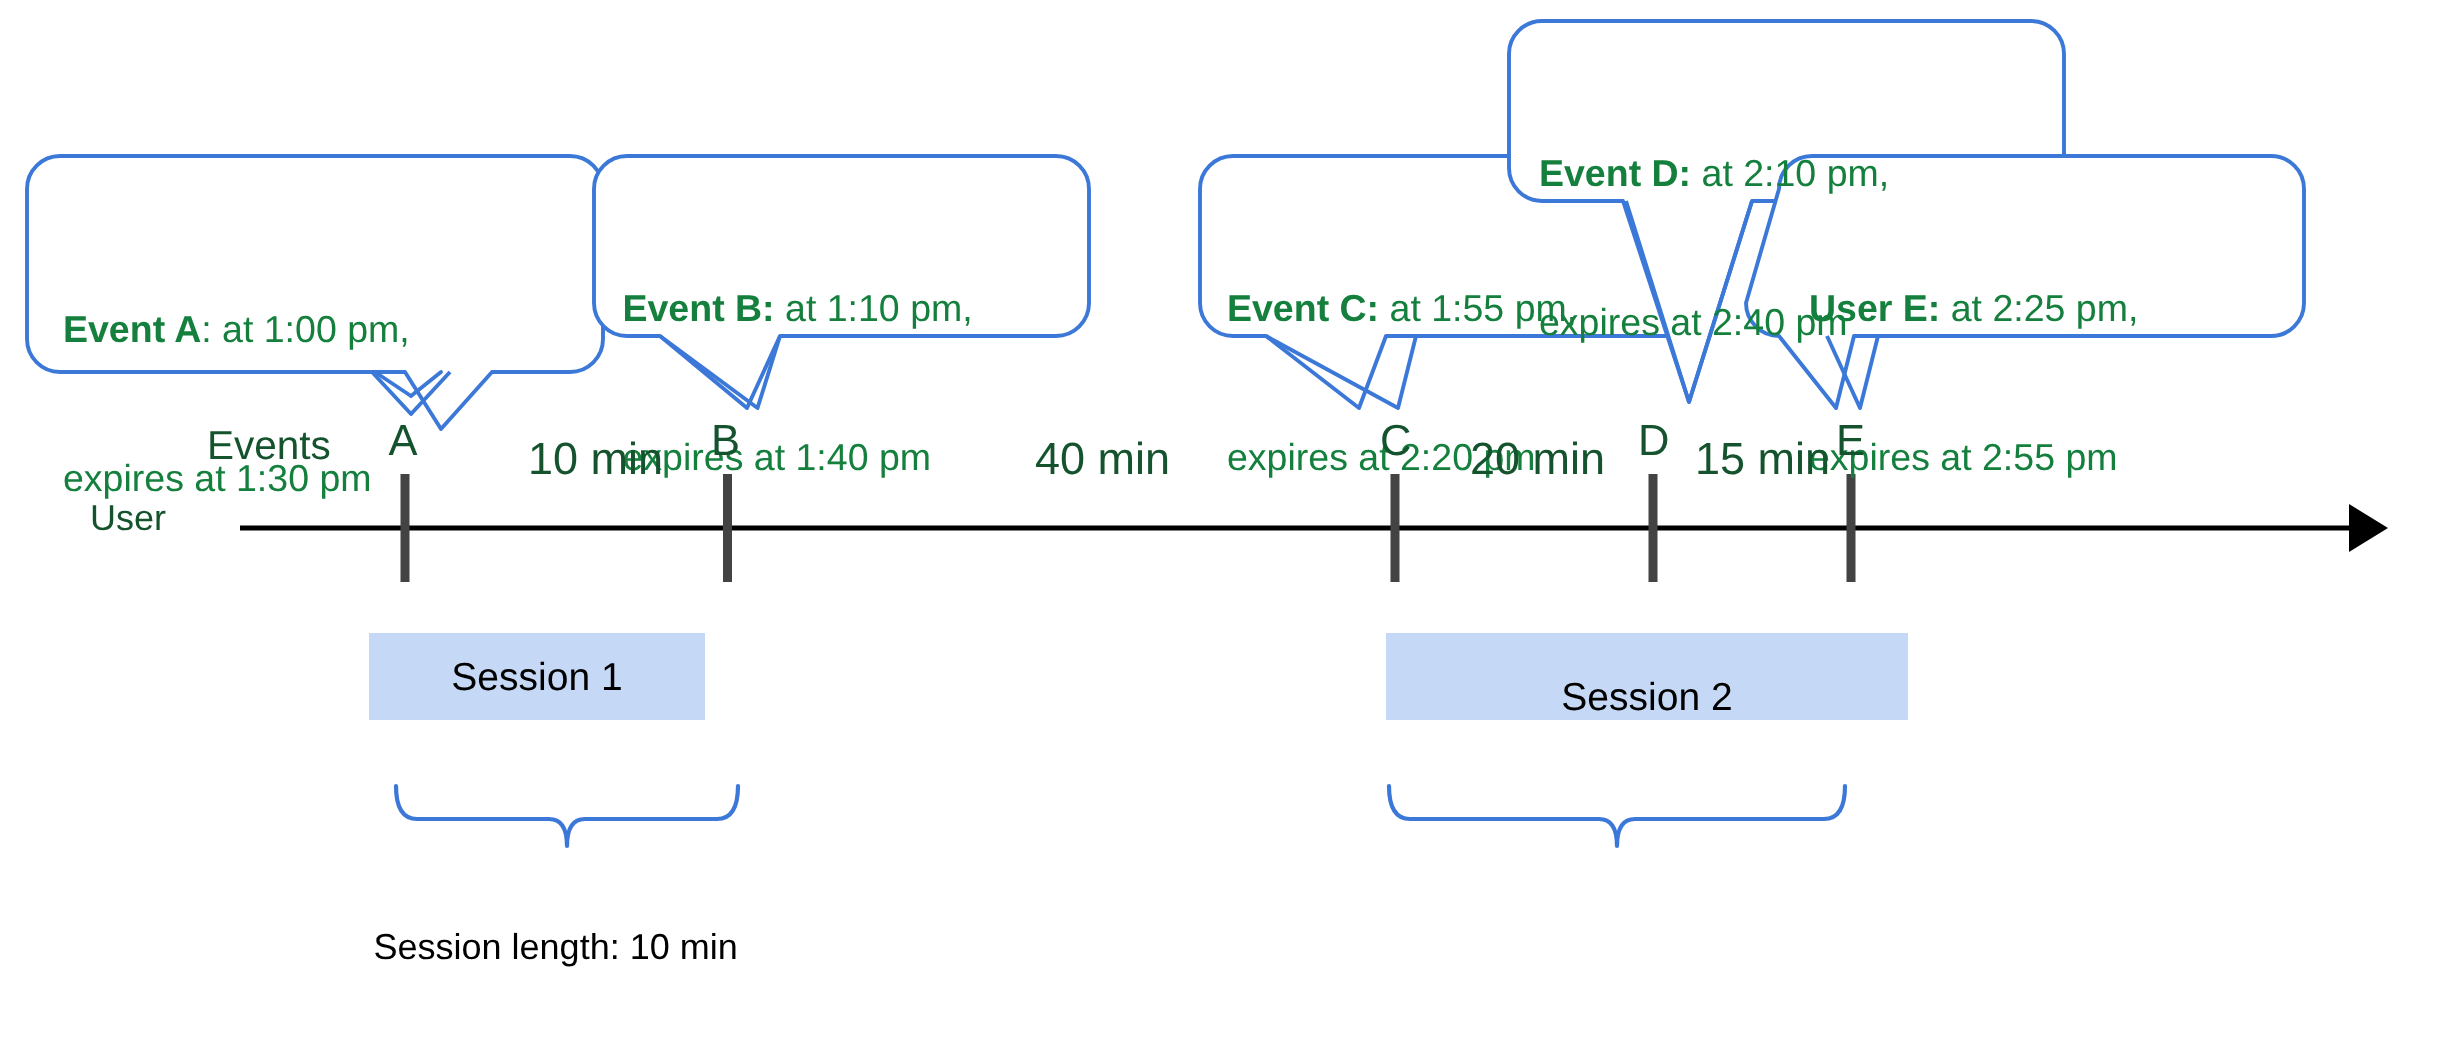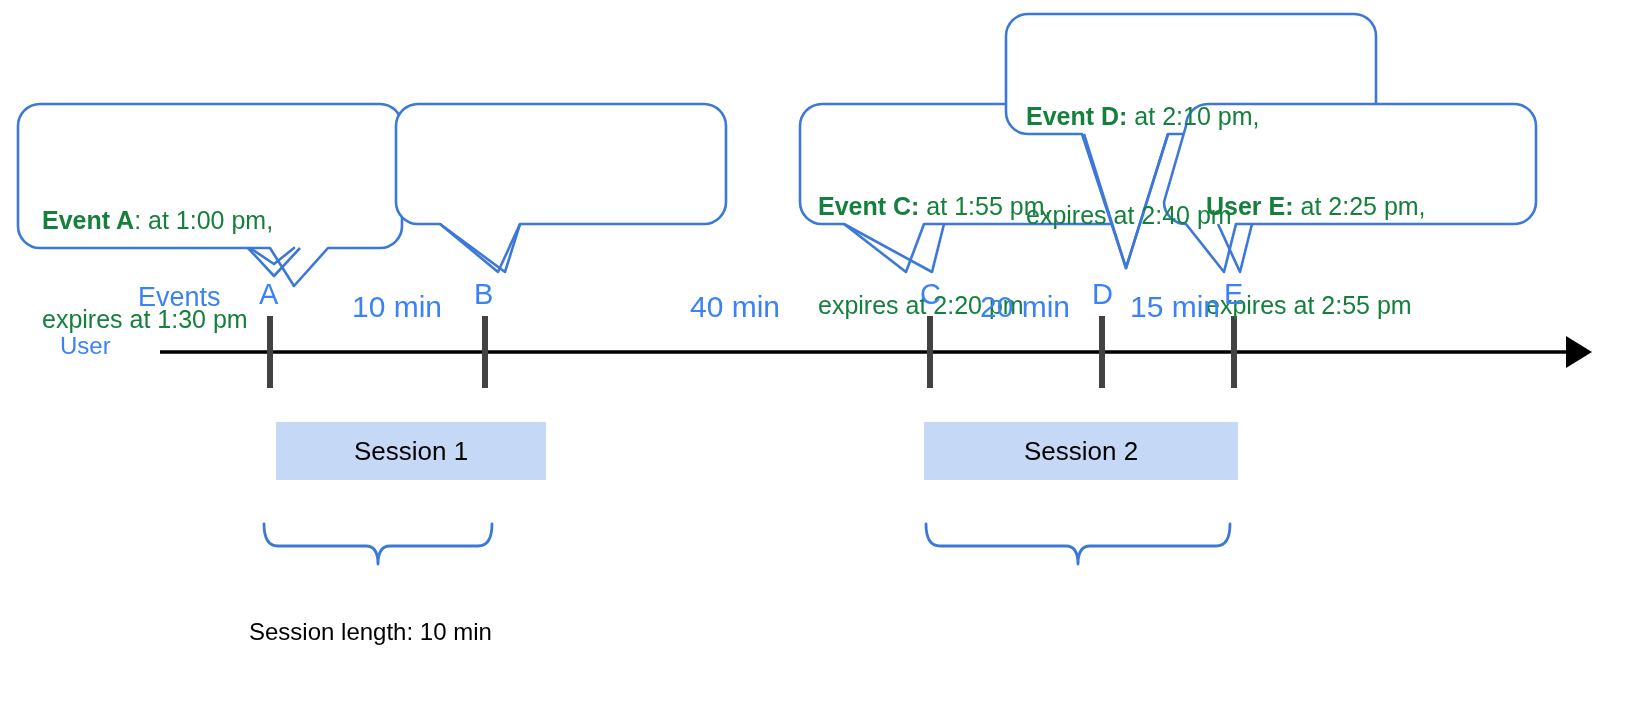--- a/index.html
+++ b/index.html
@@ -14,21 +14,21 @@
   .callout-text{
     position:absolute;
     font-size:25px;
     line-height:33px;
     color:#15803d;
     white-space:pre;
     letter-spacing:0px;
   }
   .callout-text b{font-weight:bold;}
 
-  .axis-label{position:absolute;white-space:pre;color:#3b82f6;}
+  .axis-label{position:absolute;white-space:pre;color:#14532d;}
   .lbl-events{font-size:27px;}
   .lbl-user{font-size:24px;}
   .lbl-marker{font-size:29px;}
   .lbl-interval{font-size:30px;}
 
   .session-box{
     position:absolute;
     background:#c5d8f5;
     display:flex;align-items:center;justify-content:center;
     font-size:26px;color:#000000;
@@ -71,20 +71,24 @@
     <path d="M264,524 q0,22 14,22 h88 q12,0 12,18 q0,-18 12,-18 h88 q14,0 14,-22" fill="none" stroke="#3c78d8" stroke-width="2.8" stroke-linecap="round" stroke-linejoin="round"></path>
 
     <path d="M926,524 q0,22 14,22 h126 q12,0 12,18 q0,-18 12,-18 h126 q14,0 14,-22" fill="none" stroke="#3c78d8" stroke-width="2.8" stroke-linecap="round" stroke-linejoin="round"></path>
   </svg>
 
   <div class="callout-text" style="left:42px;top:138px;">
     <div><b>Event A</b><span>: at 1:00 pm,</span></div>
     <div>expires at 1:30 pm</div>
   </div>
 
+  <div class="callout-text" style="left:415px;top:124px;">
+    <div><b>Event B:</b><span> at 1:10 pm,</span></div>
+    <div>expires at 1:40 pm</div>
+  </div>
 
   <div class="callout-text" style="left:818px;top:124px;">
     <div><b>Event C:</b><span> at 1:55 pm,</span></div>
     <div>expires at 2:20 pm</div>
   </div>
 
   <div class="callout-text" style="left:1026px;top:34px;">
     <div><b>Event D:</b><span> at 2:10 pm,</span></div>
     <div>expires at 2:40 pm</div>
   </div>
@@ -101,22 +105,22 @@
   <div class="axis-label lbl-marker" style="left:474px;top:278px;">B</div>
   <div class="axis-label lbl-marker" style="left:920px;top:278px;">C</div>
   <div class="axis-label lbl-marker" style="left:1092px;top:278px;">D</div>
   <div class="axis-label lbl-marker" style="left:1224px;top:278px;">E</div>
 
   <div class="axis-label lbl-interval" style="left:352px;top:290px;">10 min</div>
   <div class="axis-label lbl-interval" style="left:690px;top:290px;">40 min</div>
   <div class="axis-label lbl-interval" style="left:980px;top:290px;">20 min</div>
   <div class="axis-label lbl-interval" style="left:1130px;top:290px;">15 min</div>
 
-  <div class="session-box" style="left:276px;top:422px;width:270px;height:58px;text-align:center;">
+  <div class="session-box" style="left:246px;top:422px;width:224px;height:58px;text-align:center;">
     <span>Session 1</span>
   </div>
-  <div class="session-box" style="left:924px;top:422px;width:314px;height:58px;">
+  <div class="session-box" style="left:924px;top:422px;width:348px;height:58px;align-items:flex-end;">
     <span>Session 2</span>
   </div>
 
   <div class="session-caption" style="left:249px;top:618px;">Session length: 10 min</div>
 
 </div>
 
 </body></html>

